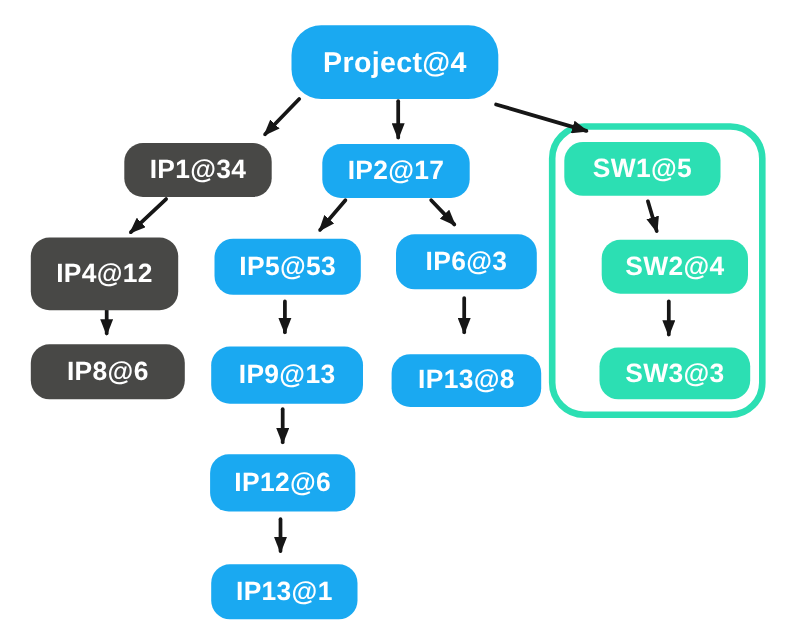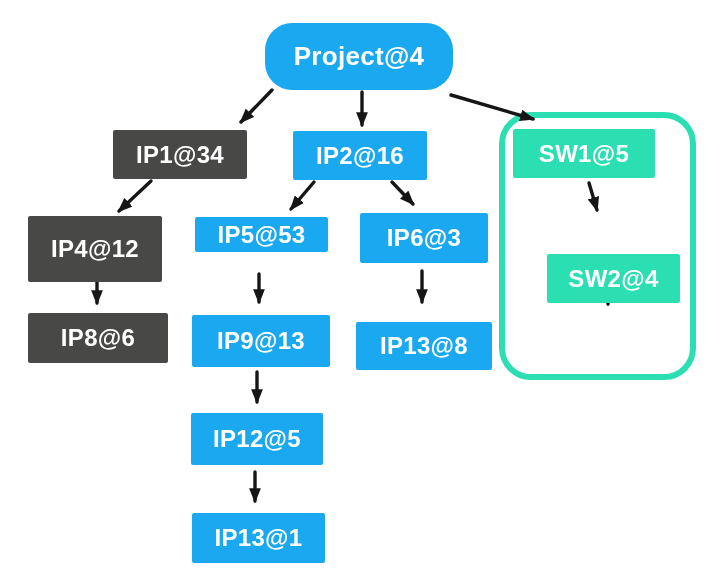--- a/index.html
+++ b/index.html
@@ -14,21 +14,21 @@
     background: #ffffff;
     font-family: "Liberation Sans", "DejaVu Sans", sans-serif;
     overflow: hidden;
   }
   .node {
     position: absolute;
     display: flex;
     align-items: center;
     justify-content: center;
     color: var(--text, #ffffff);
-    border-radius: 2px;
+    border-radius: 17px;
     font-size: 24px;
     font-weight: 600;
     letter-spacing: 0.3px;
     box-sizing: border-box;
     user-select: none;
   }
   .node.blue { background: var(--node-blue, #1AA9F1); }
   .node.dark { background: var(--node-dark, #484846); }
   .node.teal { background: var(--node-teal, #2CDFB3); }
   .node.root { border-radius: 27px; font-size: 26px; }
@@ -83,25 +83,26 @@
     <line x1="259" y1="274" x2="259" y2="302" marker-end="url(#ah)"></line>
     <line x1="422" y1="271" x2="422" y2="302" marker-end="url(#ah)"></line>
     <line x1="257" y1="372" x2="257" y2="402" marker-end="url(#ah)"></line>
     <line x1="255" y1="472" x2="255" y2="501" marker-end="url(#ah)"></line>
     <line x1="589" y1="183" x2="597" y2="210" marker-end="url(#ah)"></line>
     <line x1="608" y1="274" x2="608" y2="304" marker-end="url(#ah)"></line>
   </svg>
 
   <div class="node blue root" style="left:265px; top:23px;  width:188px; height:67px;">Project@4</div>
   <div class="node dark" style="left:113px; top:130px; width:134px; height:49px;">IP1@34</div>
-  <div class="node blue" style="left:293px; top:131px; width:134px; height:49px;">IP2@16</div>
+  <div class="node blue" style="left:293px; top:131px; width:134px; height:49px;">IP2@17</div>
   <div class="node teal" style="left:513px; top:129px; width:142px; height:49px;">SW1@5</div>
   <div class="node dark" style="left:28px;  top:216px; width:134px; height:66px;">IP4@12</div>
-  <div class="node blue" style="left:195px; top:217px; width:133px; height:35px;">IP5@53</div>
+  <div class="node blue" style="left:195px; top:217px; width:133px; height:51px;">IP5@53</div>
   <div class="node blue" style="left:360px; top:213px; width:128px; height:50px;">IP6@3</div>
-  <div class="node teal" style="left:547px; top:218px; width:133px; height:49px;margin-top:36px;">SW2@4</div>
+  <div class="node teal" style="left:547px; top:218px; width:133px; height:49px;">SW2@4</div>
   <div class="node dark" style="left:28px;  top:313px; width:140px; height:50px;">IP8@6</div>
   <div class="node blue" style="left:192px; top:315px; width:138px; height:52px;">IP9@13</div>
   <div class="node blue" style="left:356px; top:322px; width:136px; height:48px;">IP13@8</div>
-  <div class="node blue" style="left:191px; top:413px; width:132px; height:52px;">IP12@5</div>
+  <div class="node teal" style="left:545px; top:316px; width:137px; height:47px;">SW3@3</div>
+  <div class="node blue" style="left:191px; top:413px; width:132px; height:52px;">IP12@6</div>
   <div class="node blue" style="left:192px; top:513px; width:133px; height:50px;">IP13@1</div>
 
 </div>
 
 </body></html>

